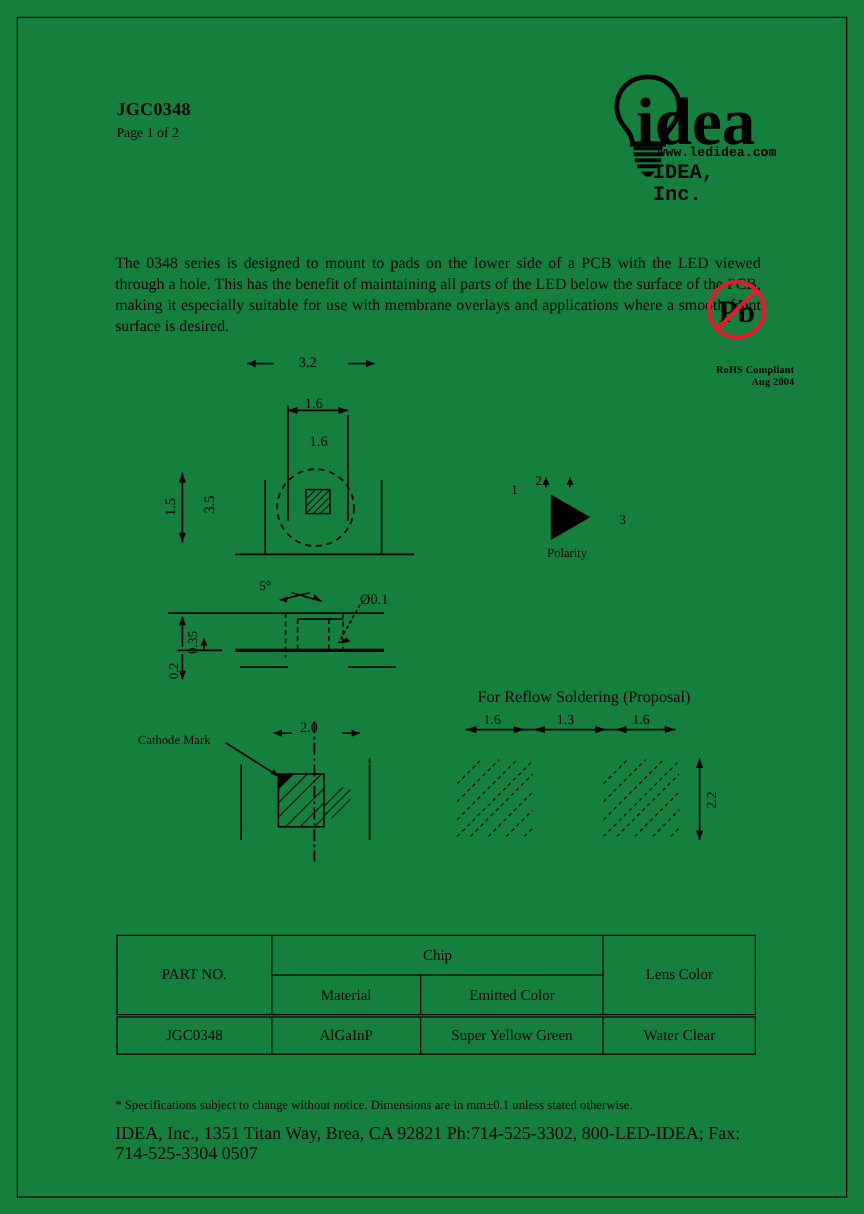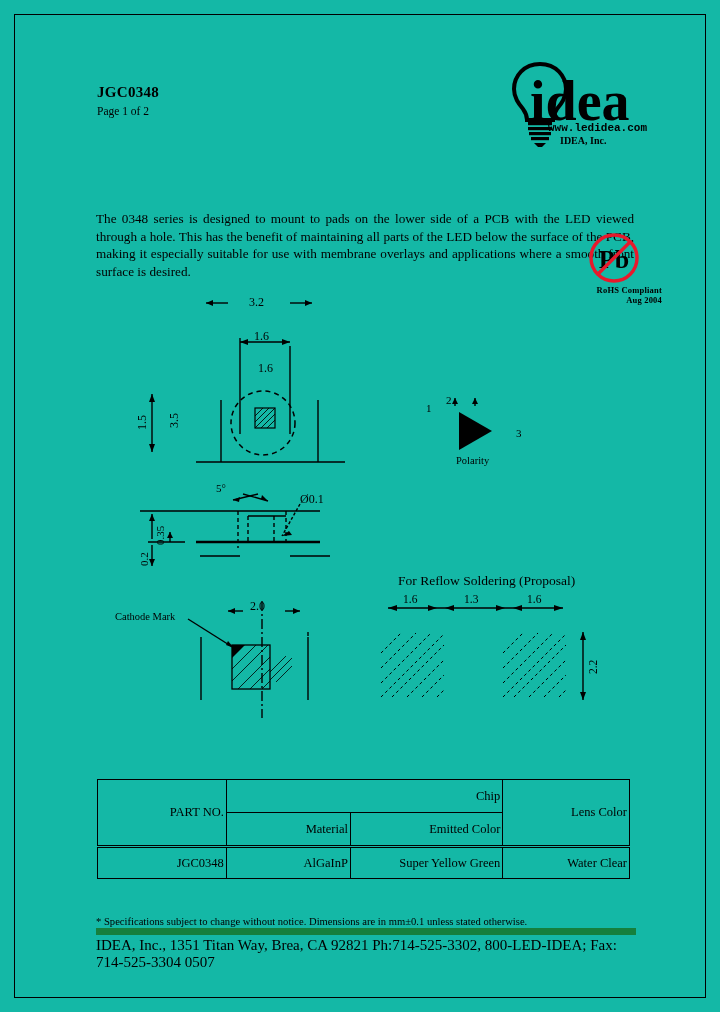--- a/index.html
+++ b/index.html
@@ -1,20 +1,20 @@
 <!DOCTYPE html>
 <html><head>
 <meta charset="utf-8">
 <style>
   html,body{margin:0;padding:0;background:#b0b0b0;}
   body{font-family:"Liberation Serif",serif;}
   .page{
     position:relative;
     width:720px;height:1012px;
-    background:#14b8a6;
+    background:#15803d;
     overflow:hidden;
     box-sizing:border-box;
   }
   .page-border{
     position:absolute;left:14px;top:14px;
     width:692px;height:984px;
     border:1px solid #000;
     box-sizing:border-box;
   }
   
@@ -38,39 +38,39 @@
     width:538px;
     font-size:13.2px;line-height:1.33;
     text-align:justify;color:#000;margin-top:47px;
   }
   
   .rohs{
     position:absolute;left:566px;top:232px;
     width:96px;text-align:right;
   }
   .rohs svg{display:block;margin:0 auto;}
-  .rohs-l1{font-size:8.5px;font-weight:bold;margin-top:1px;letter-spacing:.2px;}
+  .rohs-l1{font-size:8.5px;font-weight:bold;margin-top:19px;letter-spacing:.2px;}
   .rohs-l2{font-size:8.5px;font-weight:bold;letter-spacing:.2px;}
   
   .drawings{
     position:absolute;left:0;top:0;width:720px;height:1012px;
     pointer-events:none;
     text-align:right;
   }
   .drawings svg{display:block;}
   
   .spec-table{
     position:absolute;left:97px;top:779px;
     width:533px;
     border-collapse:collapse;
     font-size:12.5px;
   }
   .spec-table td,.spec-table th{
     border:1px solid #000;
-    text-align:right;
+    text-align:center;
     font-weight:normal;
     padding:5px 2px;
     color:#000;
   }
   .spec-table .r-head td{height:22px;}
   .spec-table .r-data td{
     border-top:3px double #000;
     height:20px;
   }
   .c-part{width:135px;}
@@ -105,21 +105,21 @@
         <path d="M32 6 C16 6 6 18 6 31 C6 40 11 46 15 51 C18 55 19 58 19 62 L45 62 C45 58 46 55 49 51 C53 46 58 40 58 31 C58 18 48 6 32 6 Z" fill="none" stroke="#000" stroke-width="4"></path>
         <rect x="20" y="64" width="24" height="3.2" fill="#000"></rect>
         <rect x="20" y="69" width="24" height="3.2" fill="#000"></rect>
         <rect x="21" y="74" width="22" height="3.2" fill="#000"></rect>
         <rect x="23" y="79" width="18" height="3.2" fill="#000"></rect>
         <path d="M26 85 L38 85 L34 89 L30 89 Z" fill="#000"></path>
       </g>
       <text x="22" y="62" font-family="Liberation Serif, serif" font-size="56" font-weight="bold" fill="#000">idea</text>
     </svg>
     <div style="position:absolute;left:40px;top:64px;font-family:Liberation Mono, monospace;font-size:11px;font-weight:bold;color:#000;">www.ledidea.com</div>
-    <div style="position:absolute;left:52px;top:77px;font-family:Liberation Serif, serif;font-size:10px;font-weight:bold;color:#000;">IDEA, Inc.</div>
+    <div style="position:absolute;left:36px;top:77px;font-family:Liberation Mono, monospace;font-size:17px;font-weight:bold;color:#000;">IDEA, Inc.</div>
   </div>
 
   <div class="intro">The 0348 series is designed to mount to pads on the lower side of a PCB with the LED viewed through a hole. This has the benefit of maintaining all parts of the LED below the surface of the PCB, making it especially suitable for use with membrane overlays and applications where a smooth front surface is desired.</div>
 
   <div class="rohs">
     <svg width="52" height="52" viewBox="0 0 52 52" xmlns="http://www.w3.org/2000/svg">
       <circle cx="26" cy="26" r="23" fill="none" stroke="#e8192c" stroke-width="3.4"></circle>
       <text x="26" y="36" text-anchor="middle" font-family="Liberation Serif, serif" font-size="26" font-weight="bold" fill="#000">Pb</text>
       <line x1="10" y1="42" x2="42" y2="10" stroke="#e8192c" stroke-width="3.4"></line>
     </svg>

